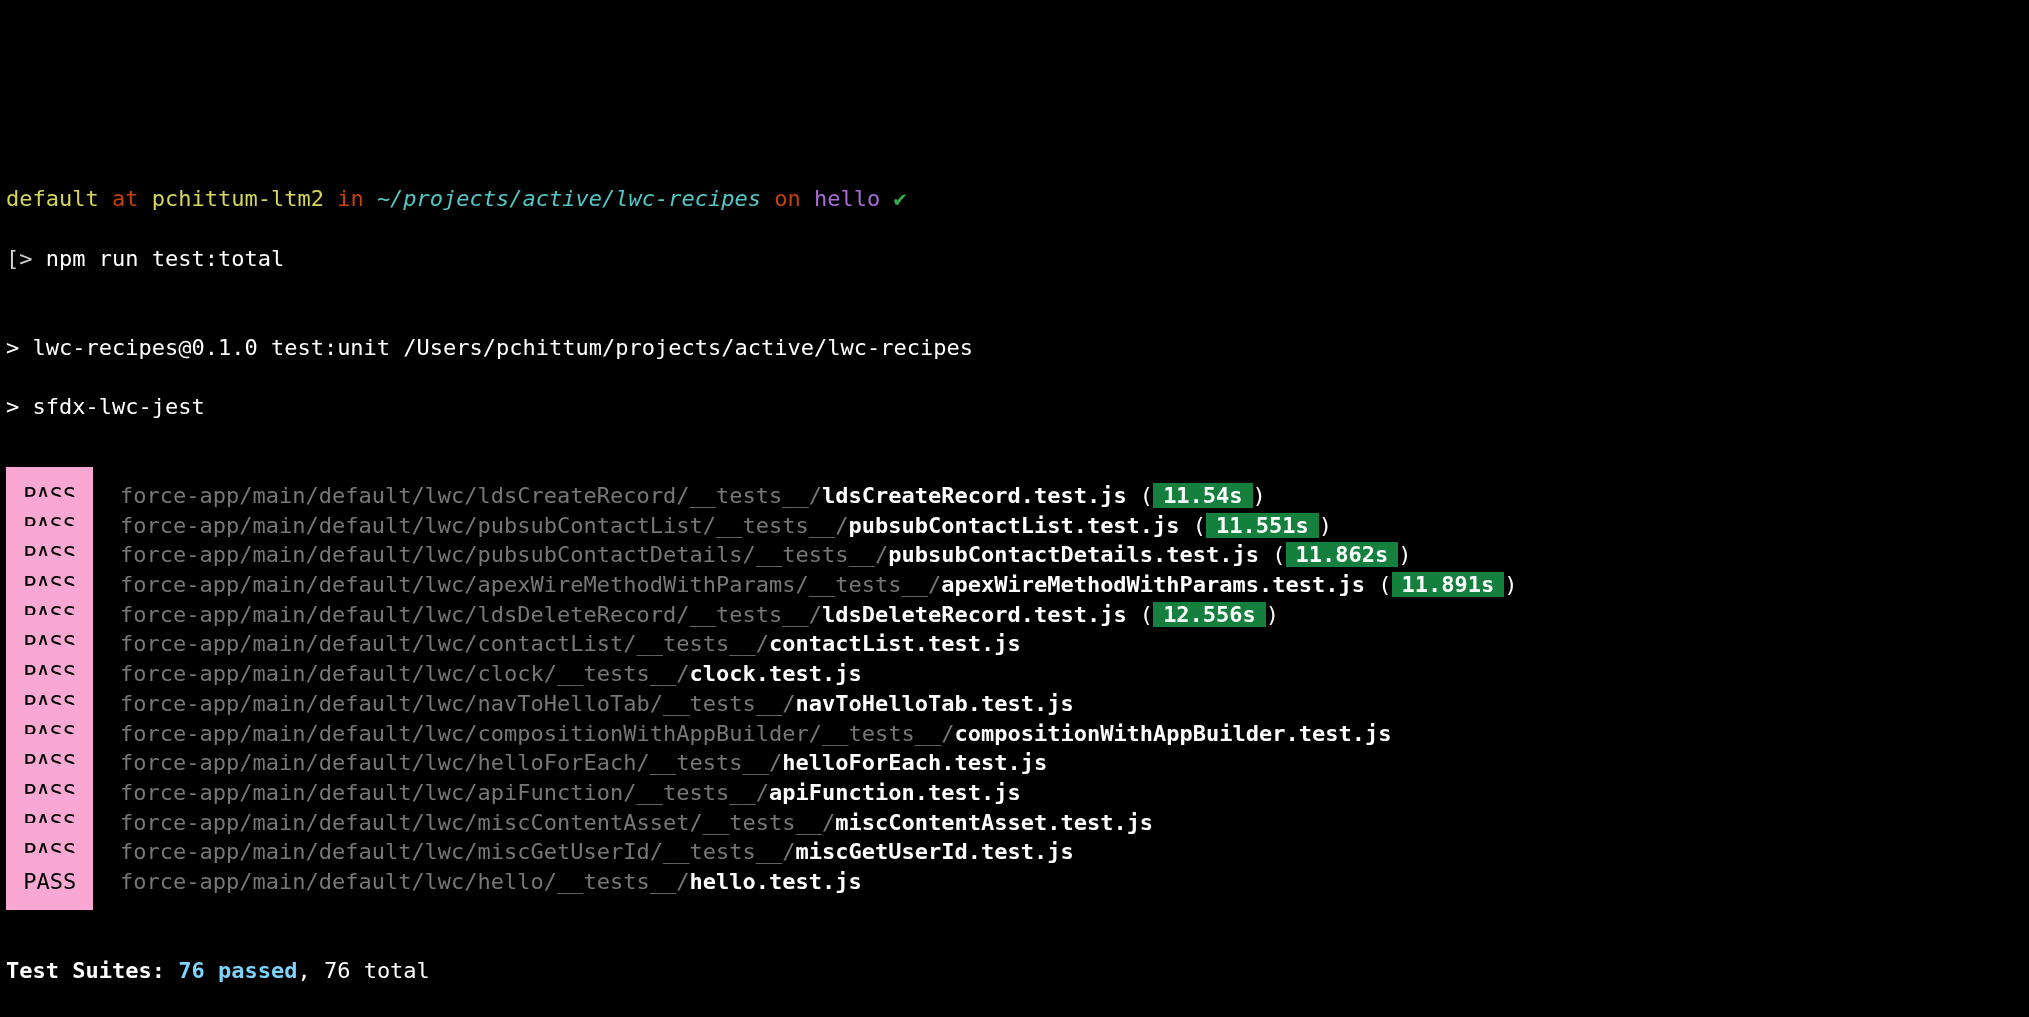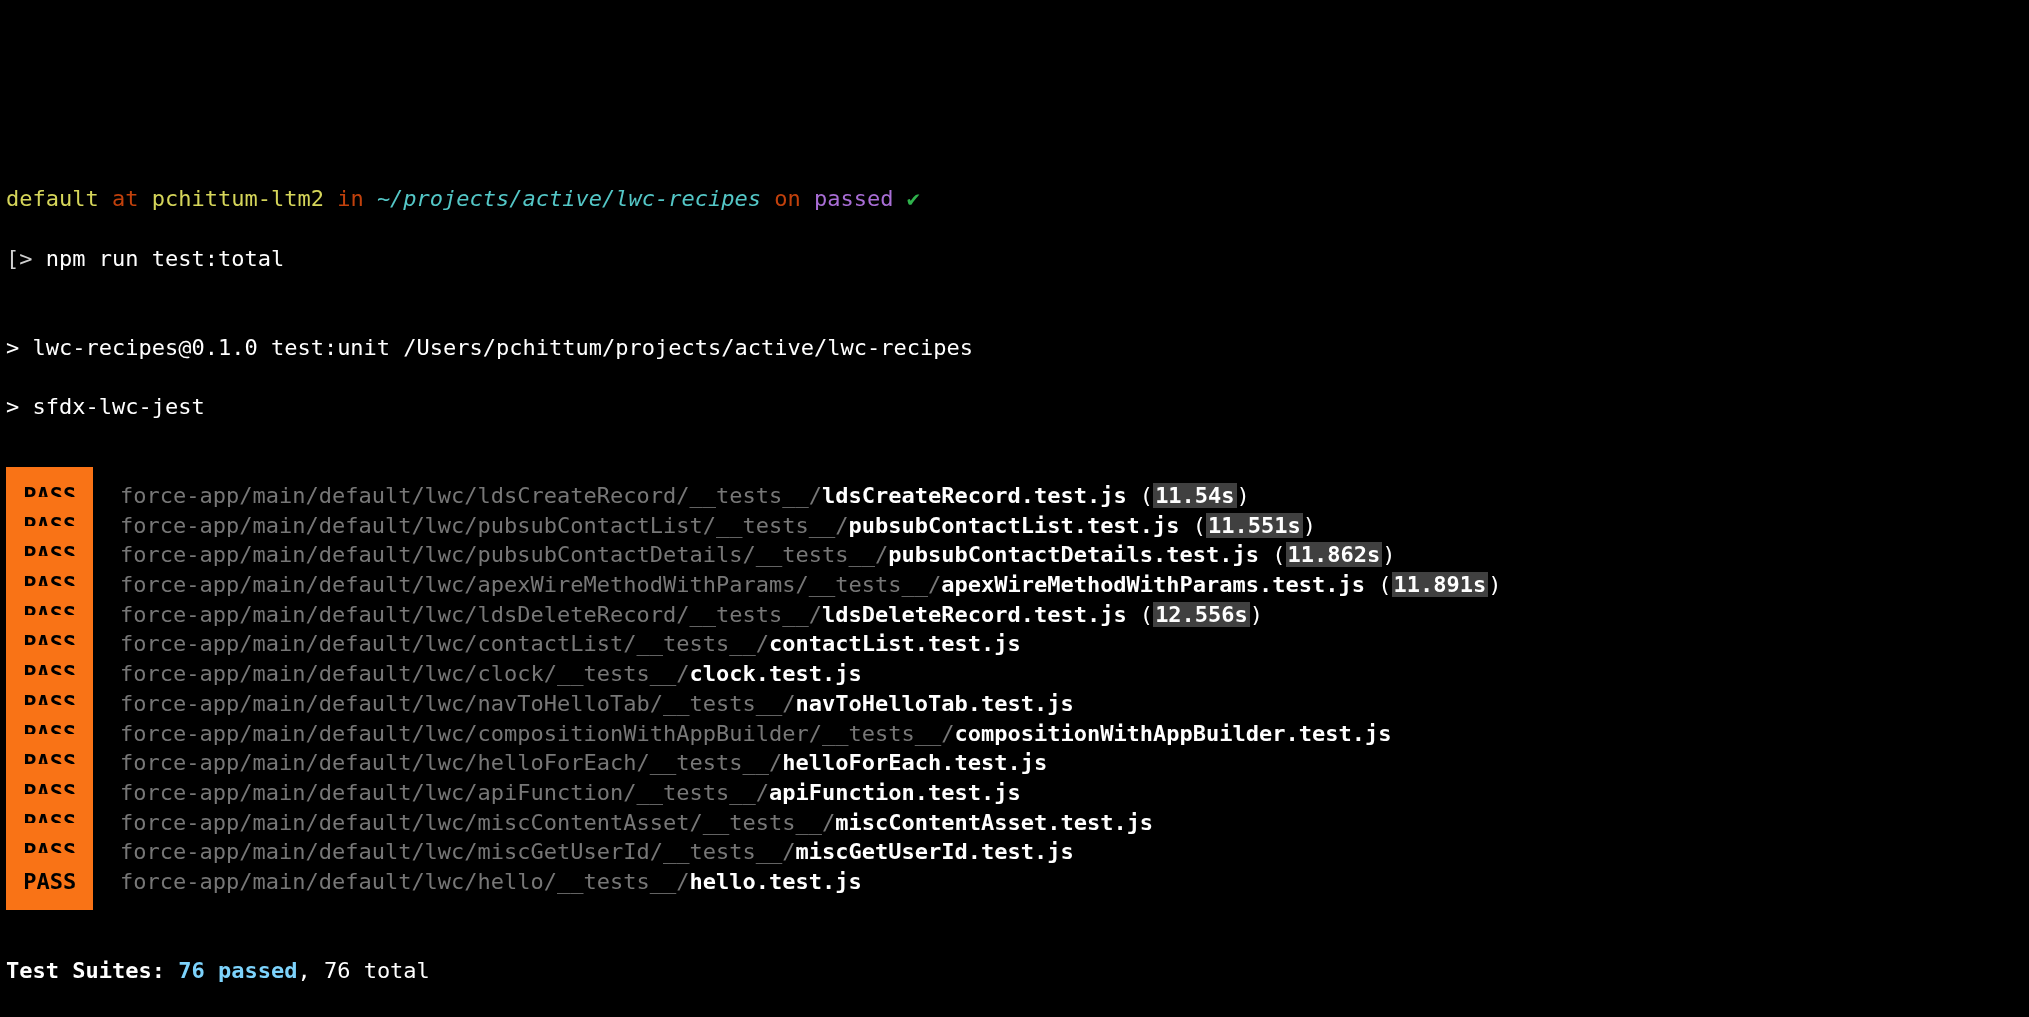--- a/index.html
+++ b/index.html
@@ -16,44 +16,44 @@
   .yellow { color: #d6d65a; }
   .grey   { color: #c2410c; }
   .cyan   { color: #54c7c7; font-style: italic; }
   .magenta{ color: #a96ed6; }
   .greenfg{ color: #2fb24c; }
   .white  { color: #ffffff; }
   .whiteb { color: #ffffff; font-weight: bold; }
   .dim    { color: #777777; }
   .bold   { color: #ffffff; font-weight: bold; margin-top: 27px; }
   .passbadge {
-    background: #f97316;
+    background: #f9a8d4;
     color: #000;
-    font-weight: bold;
+    font-weight: normal;
     padding: 16px 4px;
   }
   .slowtime {
-    background: #404040;
+    background: #15803d;
     color: #ffffff;
     font-weight: bold;
-    padding: 0 2px;
+    padding: 0 10px;
   }
   .greenb {
     color: #7dd3fc;
     font-weight: bold;
   }
   .caret { color: #d0d0d0; }
 </style>
 </head>
 <body>
 <div class="wrap">
 
 
 
-<div><span class="yellow">default</span><span class="grey"> at </span><span class="yellow">pchittum-ltm2</span><span class="grey"> in </span><span class="cyan">~/projects/active/lwc-recipes</span><span class="grey"> on </span><span class="magenta">passed</span><span class="greenfg"> ✔</span></div>
+<div><span class="yellow">default</span><span class="grey"> at </span><span class="yellow">pchittum-ltm2</span><span class="grey"> in </span><span class="cyan">~/projects/active/lwc-recipes</span><span class="grey"> on </span><span class="magenta">hello</span><span class="greenfg"> ✔</span></div>
 <div><span class="caret">[&gt; </span><span class="white">npm run test:total</span></div>
 <div></div>
 <div class="white">&gt; lwc-recipes@0.1.0 test:unit /Users/pchittum/projects/active/lwc-recipes</div>
 <div class="white">&gt; sfdx-lwc-jest</div>
 <div></div>
 <div id="tests-block"><div><span class="passbadge"> PASS </span>  <span class="dim">force-app/main/default/lwc/ldsCreateRecord/__tests__/</span><span class="whiteb">ldsCreateRecord.test.js</span><span class="white"> (</span><span class="slowtime">11.54s</span><span class="white">)</span></div><div><span class="passbadge"> PASS </span>  <span class="dim">force-app/main/default/lwc/pubsubContactList/__tests__/</span><span class="whiteb">pubsubContactList.test.js</span><span class="white"> (</span><span class="slowtime">11.551s</span><span class="white">)</span></div><div><span class="passbadge"> PASS </span>  <span class="dim">force-app/main/default/lwc/pubsubContactDetails/__tests__/</span><span class="whiteb">pubsubContactDetails.test.js</span><span class="white"> (</span><span class="slowtime">11.862s</span><span class="white">)</span></div><div><span class="passbadge"> PASS </span>  <span class="dim">force-app/main/default/lwc/apexWireMethodWithParams/__tests__/</span><span class="whiteb">apexWireMethodWithParams.test.js</span><span class="white"> (</span><span class="slowtime">11.891s</span><span class="white">)</span></div><div><span class="passbadge"> PASS </span>  <span class="dim">force-app/main/default/lwc/ldsDeleteRecord/__tests__/</span><span class="whiteb">ldsDeleteRecord.test.js</span><span class="white"> (</span><span class="slowtime">12.556s</span><span class="white">)</span></div><div><span class="passbadge"> PASS </span>  <span class="dim">force-app/main/default/lwc/contactList/__tests__/</span><span class="whiteb">contactList.test.js</span></div><div><span class="passbadge"> PASS </span>  <span class="dim">force-app/main/default/lwc/clock/__tests__/</span><span class="whiteb">clock.test.js</span></div><div><span class="passbadge"> PASS </span>  <span class="dim">force-app/main/default/lwc/navToHelloTab/__tests__/</span><span class="whiteb">navToHelloTab.test.js</span></div><div><span class="passbadge"> PASS </span>  <span class="dim">force-app/main/default/lwc/compositionWithAppBuilder/__tests__/</span><span class="whiteb">compositionWithAppBuilder.test.js</span></div><div><span class="passbadge"> PASS </span>  <span class="dim">force-app/main/default/lwc/helloForEach/__tests__/</span><span class="whiteb">helloForEach.test.js</span></div><div><span class="passbadge"> PASS </span>  <span class="dim">force-app/main/default/lwc/apiFunction/__tests__/</span><span class="whiteb">apiFunction.test.js</span></div><div><span class="passbadge"> PASS </span>  <span class="dim">force-app/main/default/lwc/miscContentAsset/__tests__/</span><span class="whiteb">miscContentAsset.test.js</span></div><div><span class="passbadge"> PASS </span>  <span class="dim">force-app/main/default/lwc/miscGetUserId/__tests__/</span><span class="whiteb">miscGetUserId.test.js</span></div><div><span class="passbadge"> PASS </span>  <span class="dim">force-app/main/default/lwc/hello/__tests__/</span><span class="whiteb">hello.test.js</span></div></div>
 <div></div>
 <div><span class="bold">Test Suites: </span><span class="greenb">76 passed</span><span class="white">, 76 total</span></div>
 <div></div>
 

